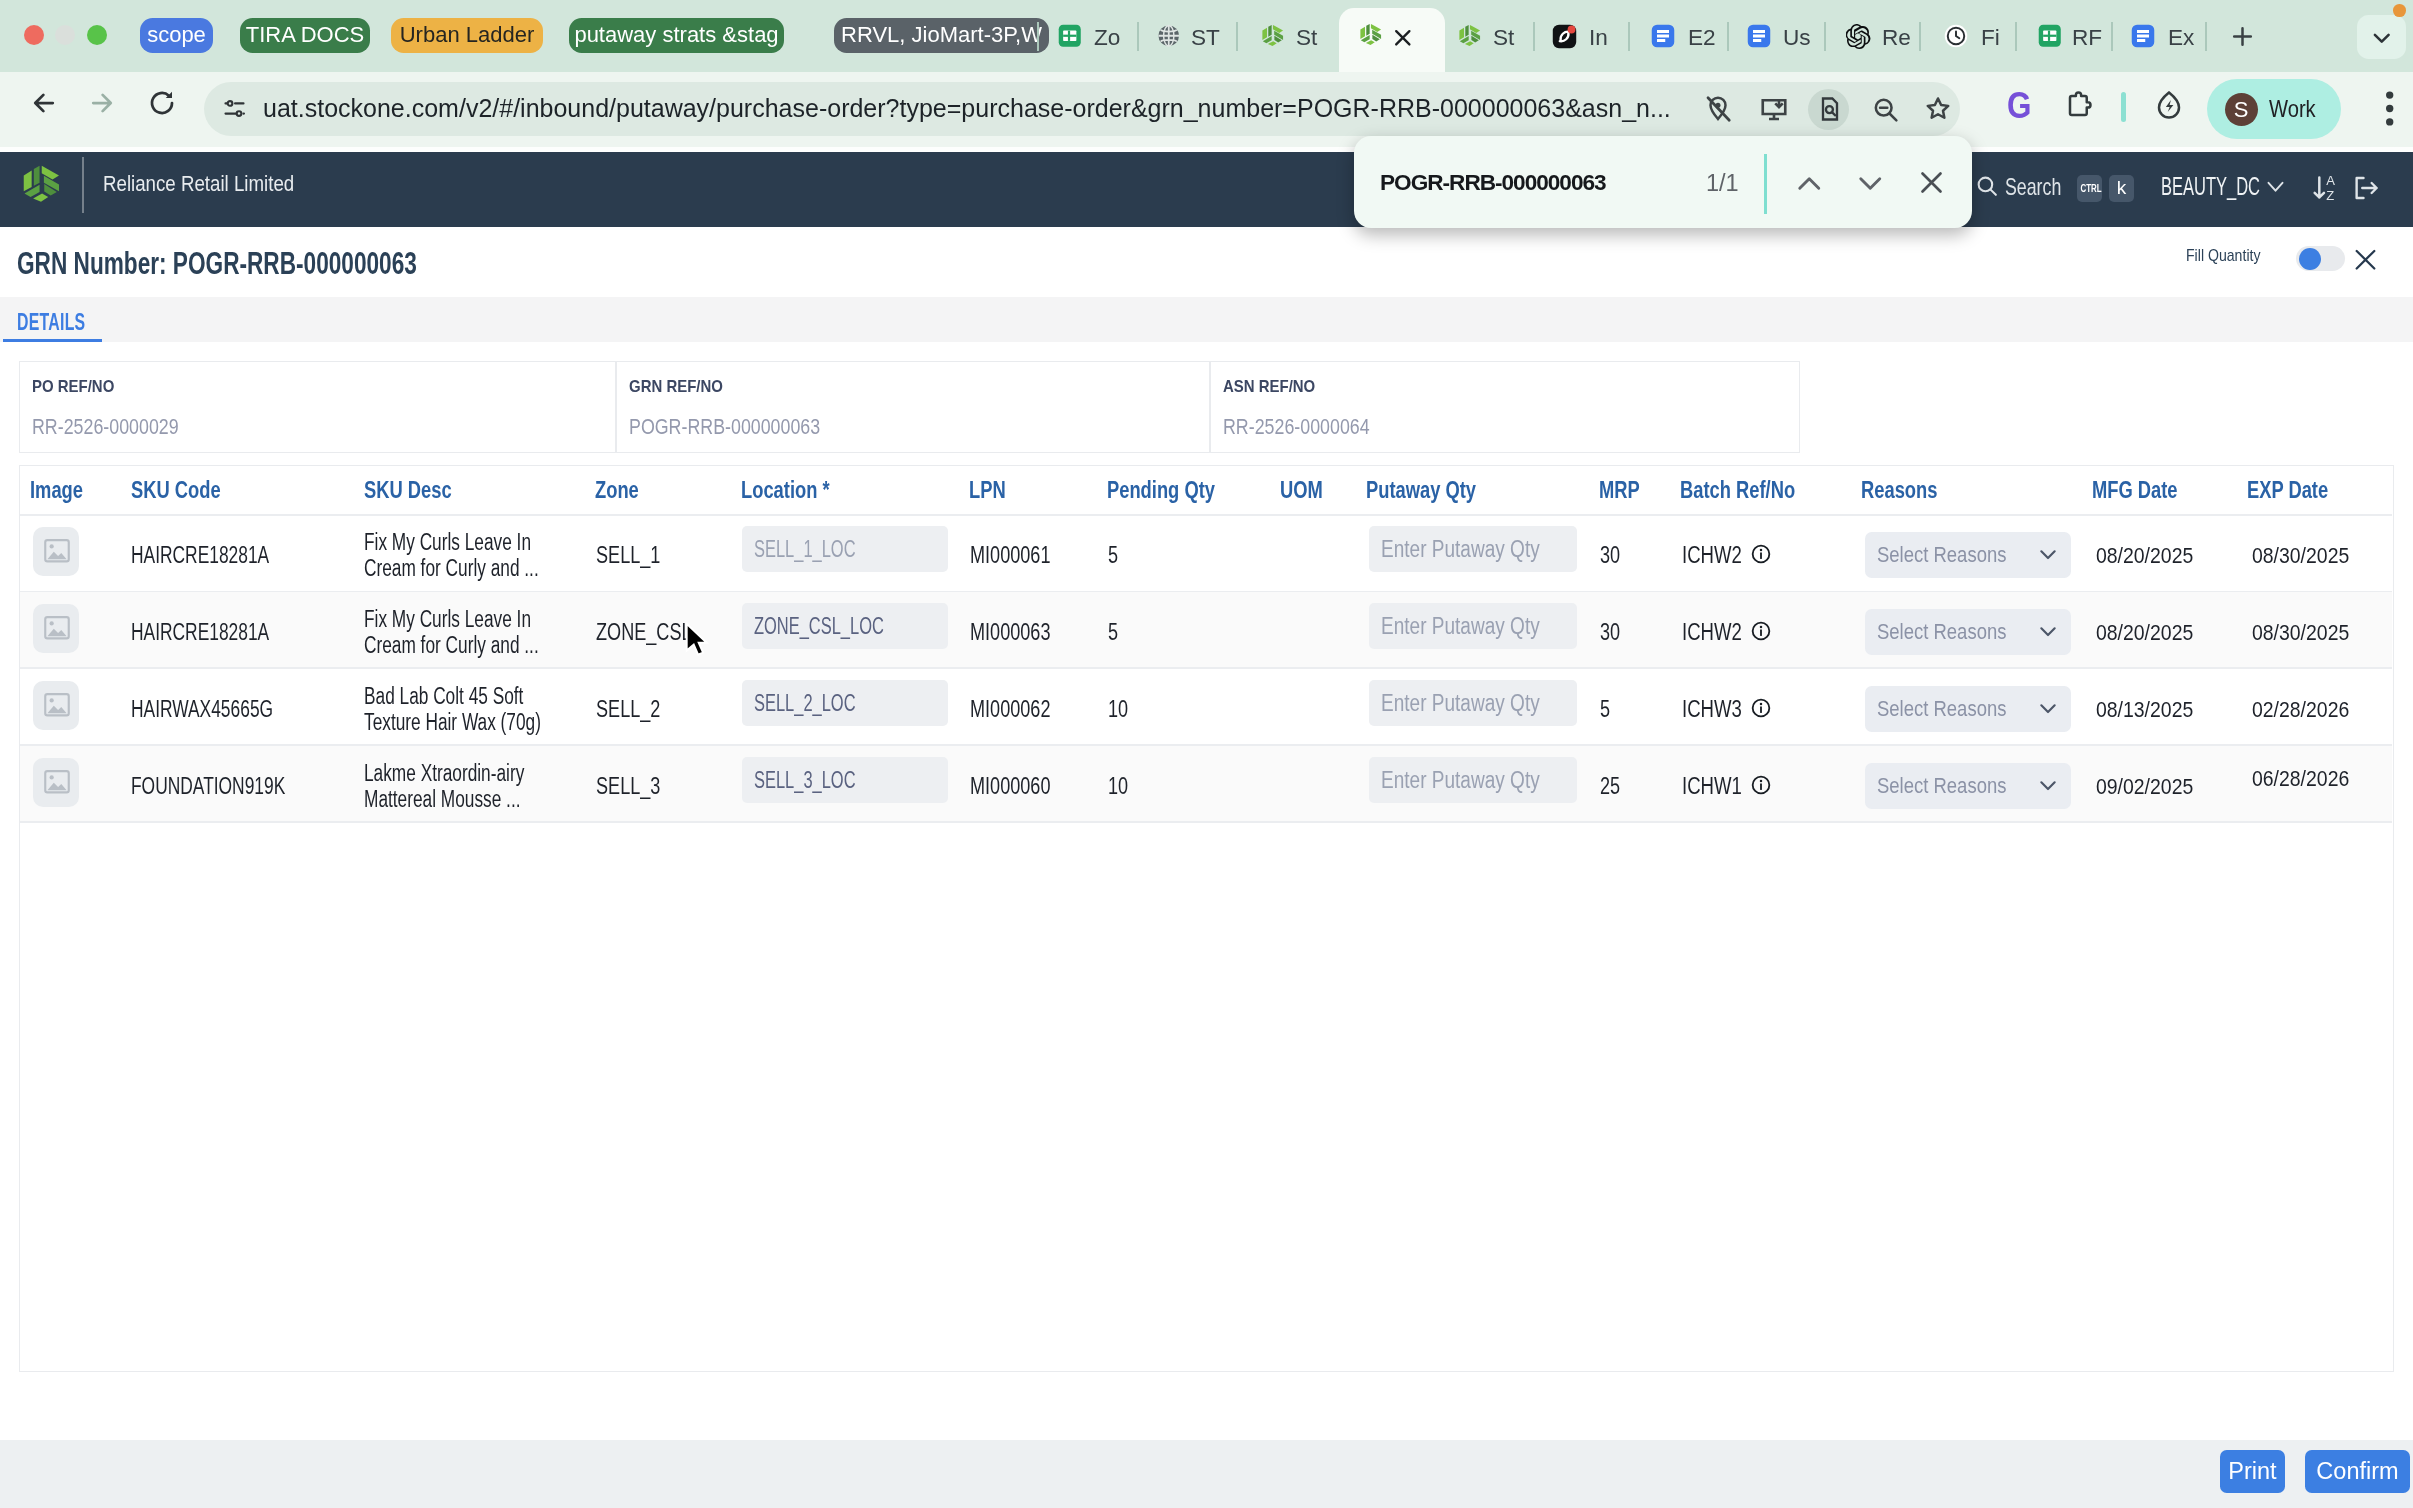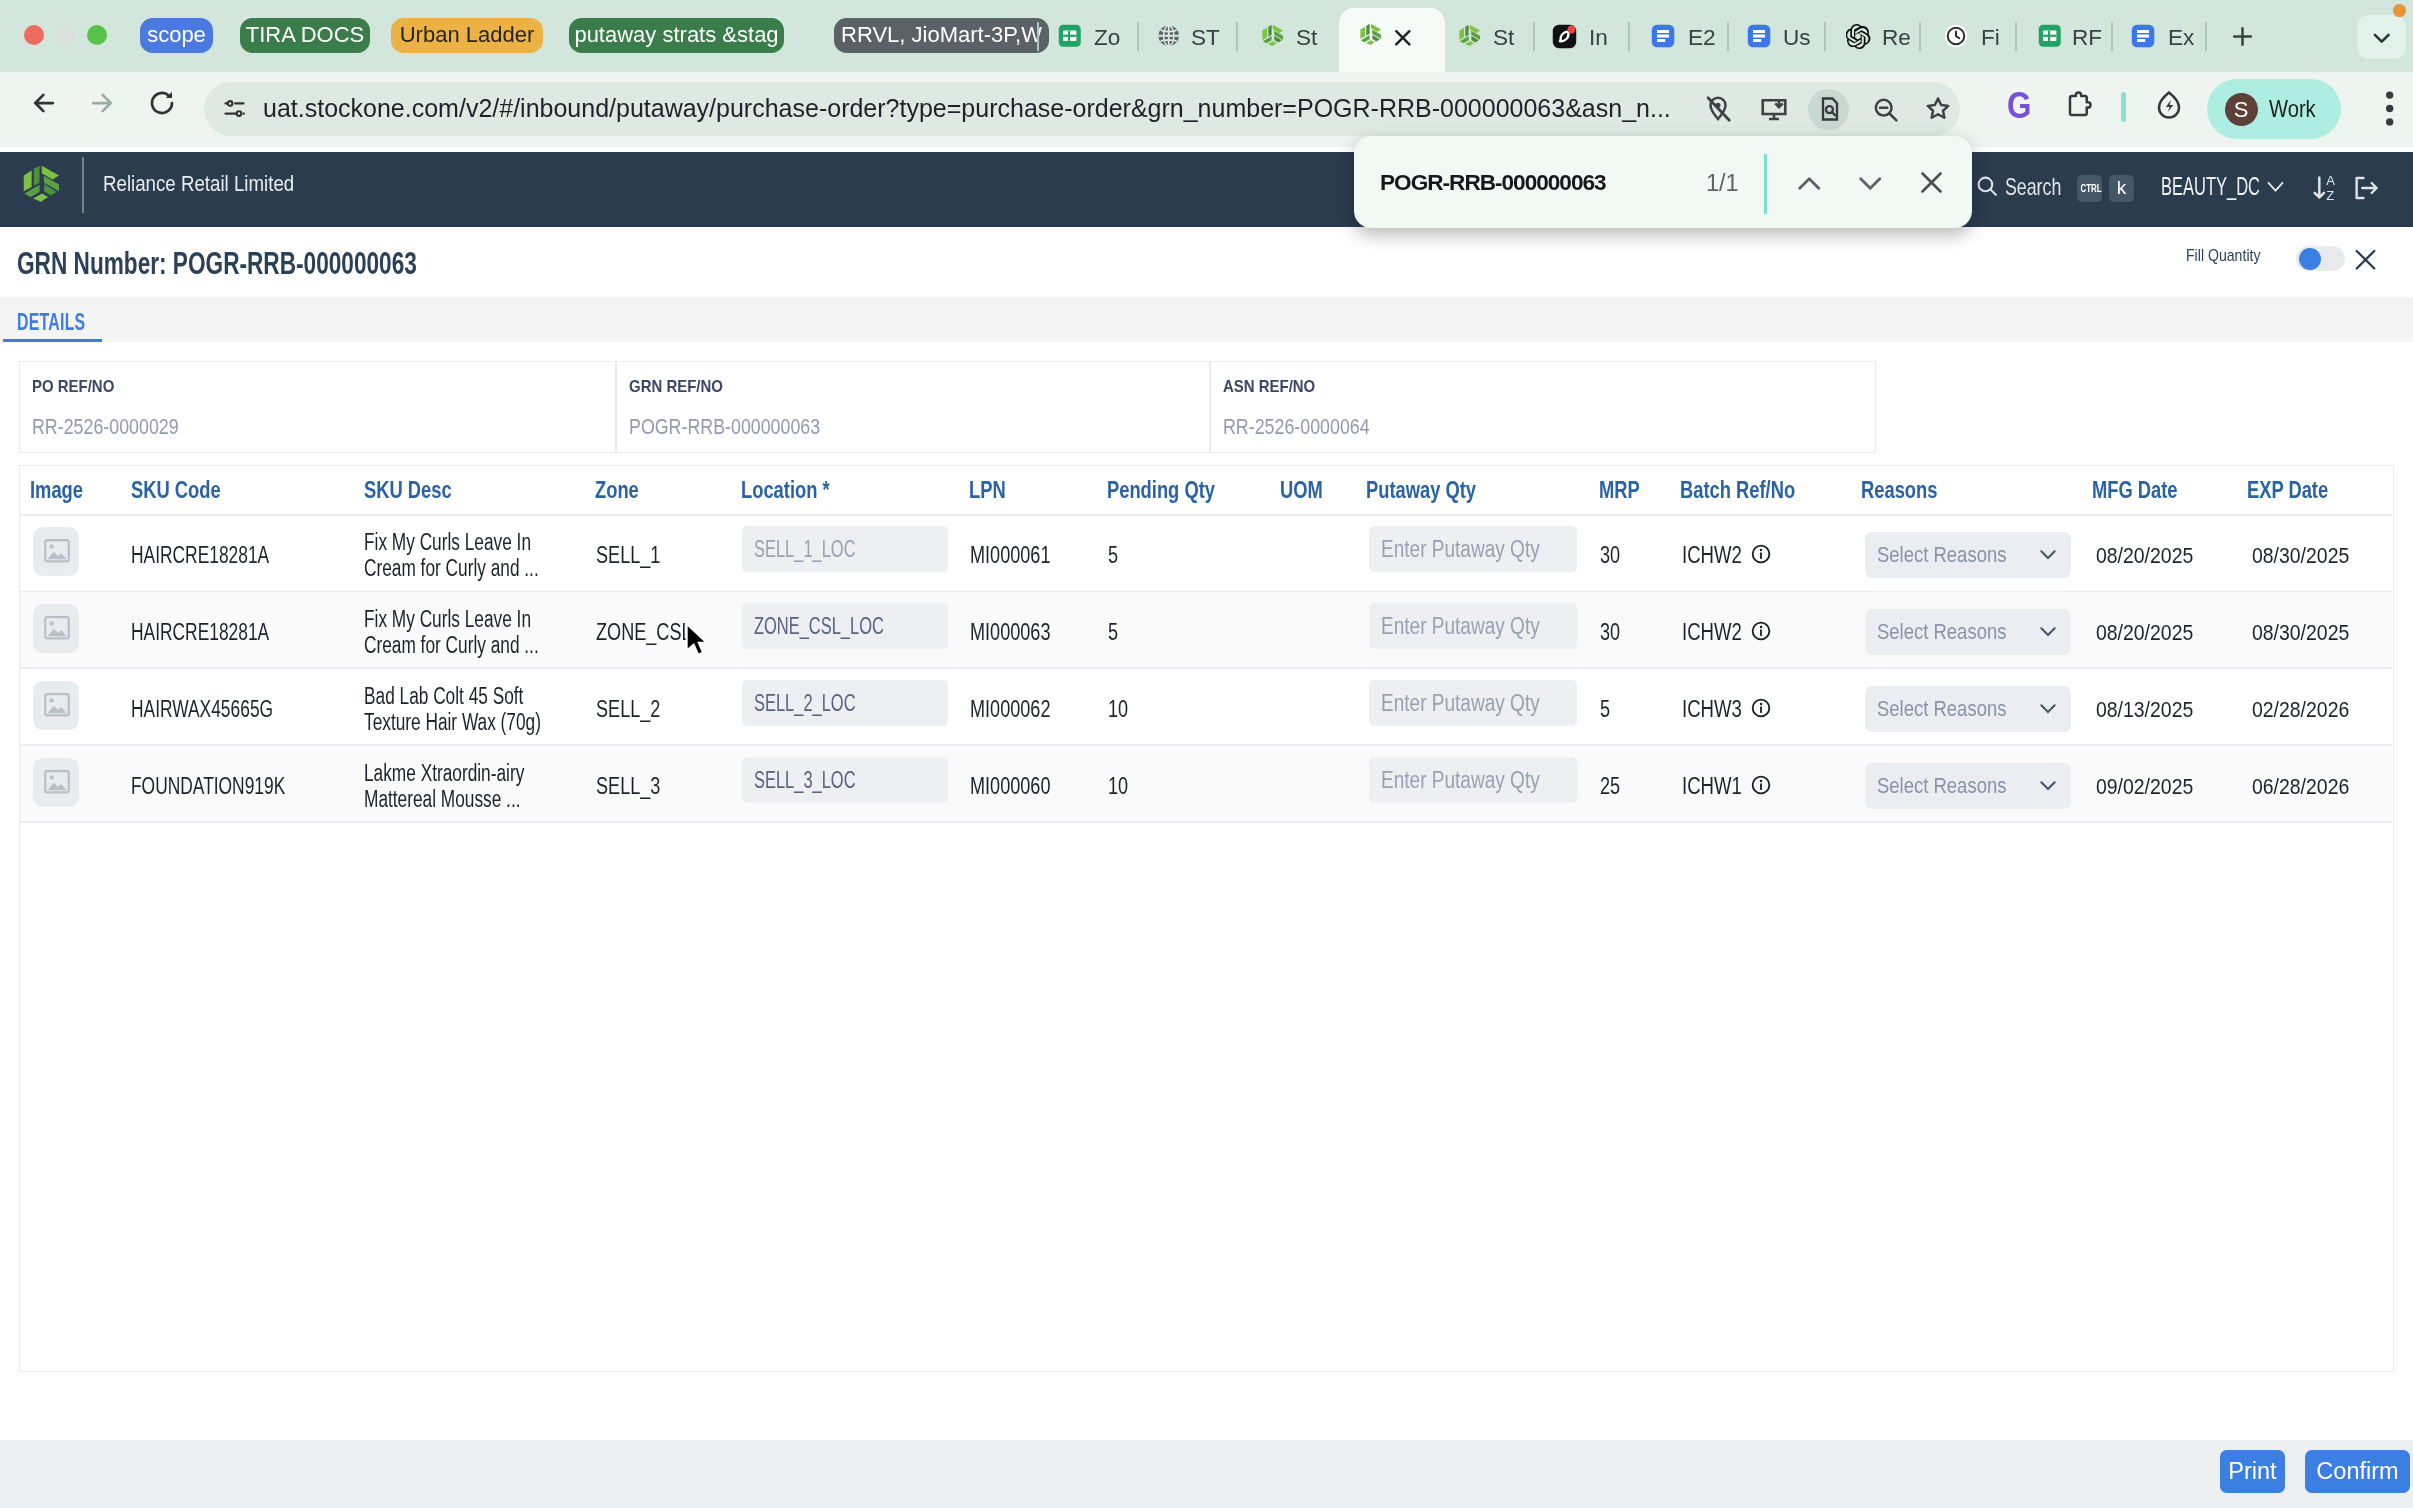--- a/index.html
+++ b/index.html
@@ -270,21 +270,21 @@
   <span class="ul"></span>
 </div>
 <div class="refbox" style="left:19px; width:597px;">
   <span class="reflab"><span class="c" style="--sx:0.88;">PO REF/NO</span></span>
   <span class="refval"><span class="c" style="--sx:0.81;">RR-2526-0000029</span></span>
 </div>
 <div class="refbox" style="left:616px; width:594px;">
   <span class="reflab"><span class="c" style="--sx:0.88;">GRN REF/NO</span></span>
   <span class="refval"><span class="c" style="--sx:0.81;">POGR-RRB-000000063</span></span>
 </div>
-<div class="refbox" style="left:1210px; width:666px;">
+<div class="refbox" style="left:1210px; width:590px;">
   <span class="reflab"><span class="c" style="--sx:0.88;">ASN REF/NO</span></span>
   <span class="refval" style="left:11.7px;"><span class="c" style="--sx:0.81;">RR-2526-0000064</span></span>
 </div>
 <div id="tablebox">
   <span class="th" style="left:10px;"><span class="c" style="--sx:0.78;">Image</span></span>
   <span class="th" style="left:111px;"><span class="c" style="--sx:0.78;">SKU Code</span></span>
   <span class="th" style="left:344px;"><span class="c" style="--sx:0.78;">SKU Desc</span></span>
   <span class="th" style="left:575px;"><span class="c" style="--sx:0.78;">Zone</span></span>
   <span class="th" style="left:721px;"><span class="c" style="--sx:0.78;">Location *</span></span>
   <span class="th" style="left:949px;"><span class="c" style="--sx:0.78;">LPN</span></span>
@@ -416,21 +416,21 @@
       <circle cx="12" cy="12" r="10" fill="none" stroke="#191e24" stroke-width="2.2"></circle>
       <path d="M12 11v6" stroke="#191e24" stroke-width="2.2" stroke-linecap="round"></path>
       <circle cx="12" cy="7.2" r="1.5" fill="#191e24"></circle>
     </svg>
     <span class="sel" style="top:17px;"><span class="c ci" style="--sx:0.84;">Select Reasons</span>
       <svg style="position:absolute; left:173px; top:15px; width:20px; height:17px;" viewBox="0 0 24 20">
         <path d="M4 5l8 8 8-8" stroke="#4c5668" stroke-width="2.6" fill="none" stroke-linecap="round" stroke-linejoin="round"></path>
       </svg>
     </span>
     <span class="cell" style="left:2076px; top:28px; font-size:22.6px;"><span class="c" style="--sx:0.86;">09/02/2025</span></span>
-    <span class="cell" style="left:2232px; top:28px; font-size:22.6px;text-align:right;"><span class="c" style="--sx:0.86;">06/28/2026</span></span>
+    <span class="cell" style="left:2232px; top:20px; font-size:22.6px;text-align:right;"><span class="c" style="--sx:0.86;">06/28/2026</span></span>
   </div>
   <span class="rb" style="top:355px;"></span>
 </div>
 <div id="footer">
   <span class="btn" style="left:2220px; width:65px;">Print</span>
   <span class="btn" style="left:2305px; width:105px;">Confirm</span>
 </div>
 <svg class="abs" style="left:685px; top:622px; width:28.5px; height:37px; z-index:50;" viewBox="0 0 17 22">
     <path d="M1 1v16l4.2-3.5 2.6 6 3-1.3-2.6-5.8H13z" fill="#000" stroke="#fff" stroke-width="1.2"></path>
   </svg>

